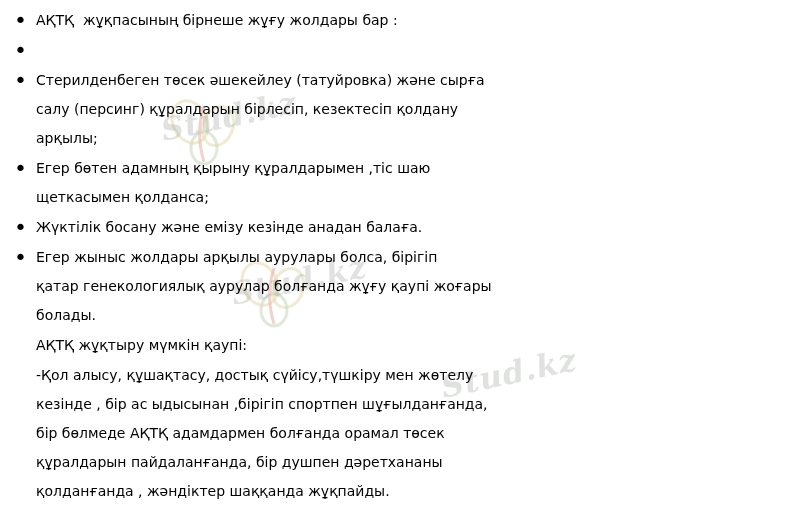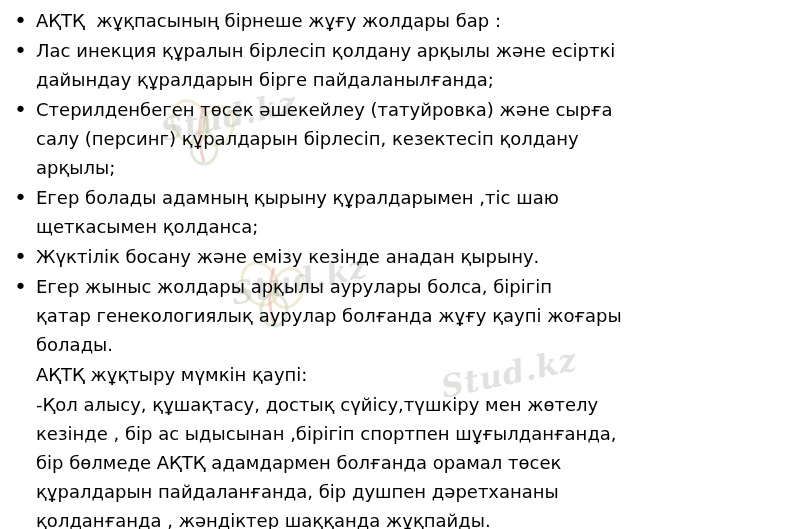--- a/index.html
+++ b/index.html
@@ -77,21 +77,21 @@
     font-size: 22px;
     line-height: 29px;
     color: #000;
     text-align: left;
     font-family: "DejaVu Sans", sans-serif;
   }
   .bullet.empty {
     color: transparent;
   }
   .text {
-    font-size: 18px;
+    font-size: 14px;
     line-height: 29px;
     color: #000000;
     font-family: "DejaVu Sans", sans-serif;
     white-space: pre-wrap;
   }
 </style>
 </head>
 <body>
 
 <div class="watermark-layer">
@@ -112,37 +112,35 @@
   <div class="wm wm-3">Stud.kz</div>
 </div>
 
 <div class="page">
   <div class="item">
     <span class="bullet">•</span>
     <span class="text">АҚТҚ  жұқпасының бірнеше жұғу жолдары бар :</span>
   </div>
   <div class="item">
     <span class="bullet">•</span>
-    <span class="text">Лас инекция құралын бірлесіп қолдану арқылы және есірткі
-дайындау құралдарын бірге пайдаланылғанда;</span>
   </div>
   <div class="item">
     <span class="bullet">•</span>
     <span class="text">Стерилденбеген төсек әшекейлеу (татуйровка) және сырға
 салу (персинг) құралдарын бірлесіп, кезектесіп қолдану
 арқылы;</span>
   </div>
   <div class="item">
     <span class="bullet">•</span>
-    <span class="text">Егер болады адамның қырыну құралдарымен ,тіс шаю
+    <span class="text">Егер бөтен адамның қырыну құралдарымен ,тіс шаю
 щеткасымен қолданса;</span>
   </div>
   <div class="item">
     <span class="bullet">•</span>
-    <span class="text">Жүктілік босану және емізу кезінде анадан қырыну.</span>
+    <span class="text">Жүктілік босану және емізу кезінде анадан балаға.</span>
   </div>
   <div class="item">
     <span class="bullet">•</span>
     <span class="text">Егер жыныс жолдары арқылы аурулары болса, бірігіп
 қатар генекологиялық аурулар болғанда жұғу қаупі жоғары
 болады.</span>
   </div>
   <div class="item">
     <span class="bullet empty"></span>
     <span class="text">АҚТҚ жұқтыру мүмкін қаупі:</span>

